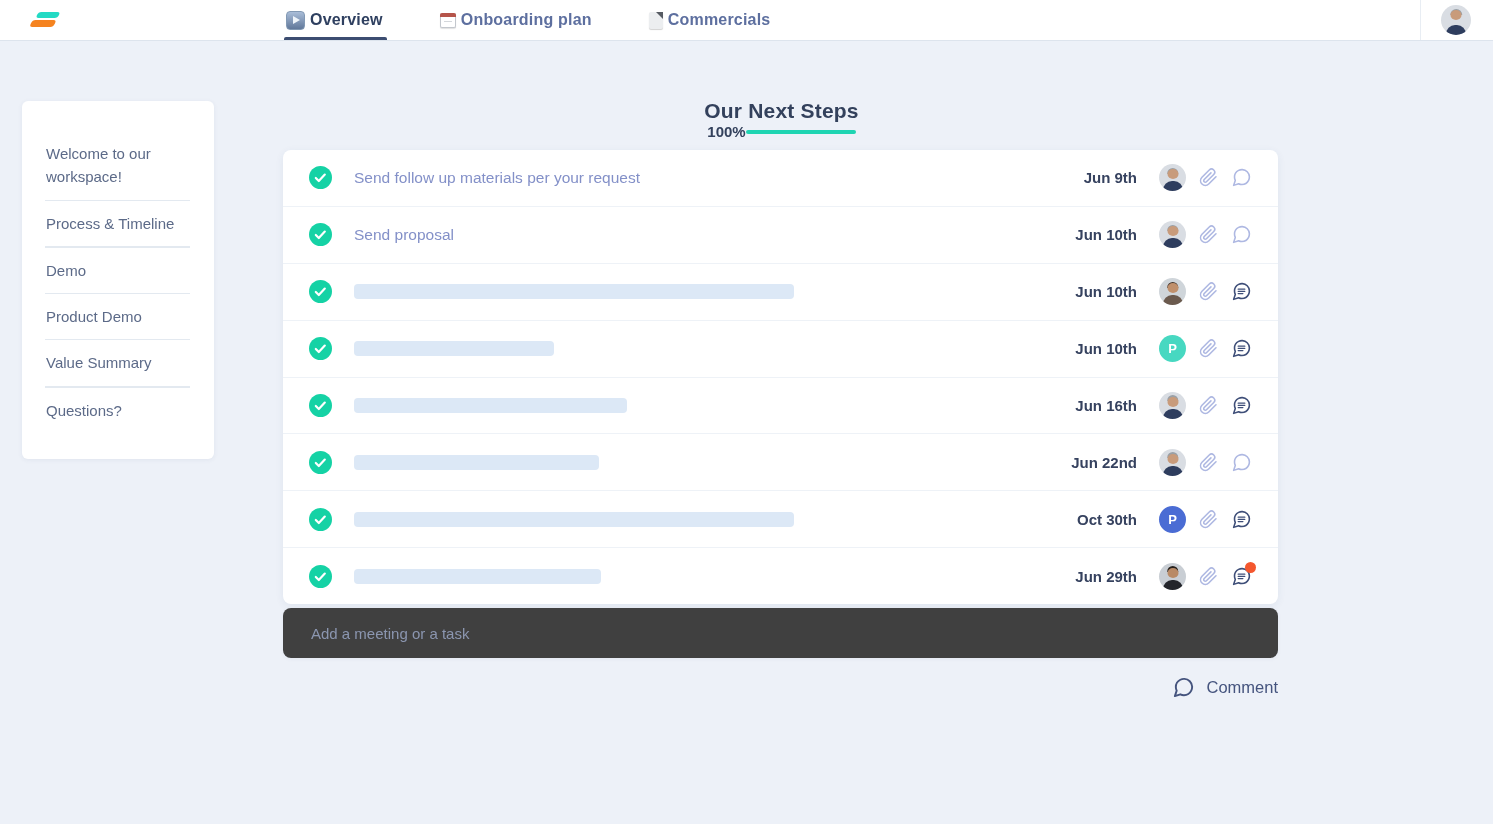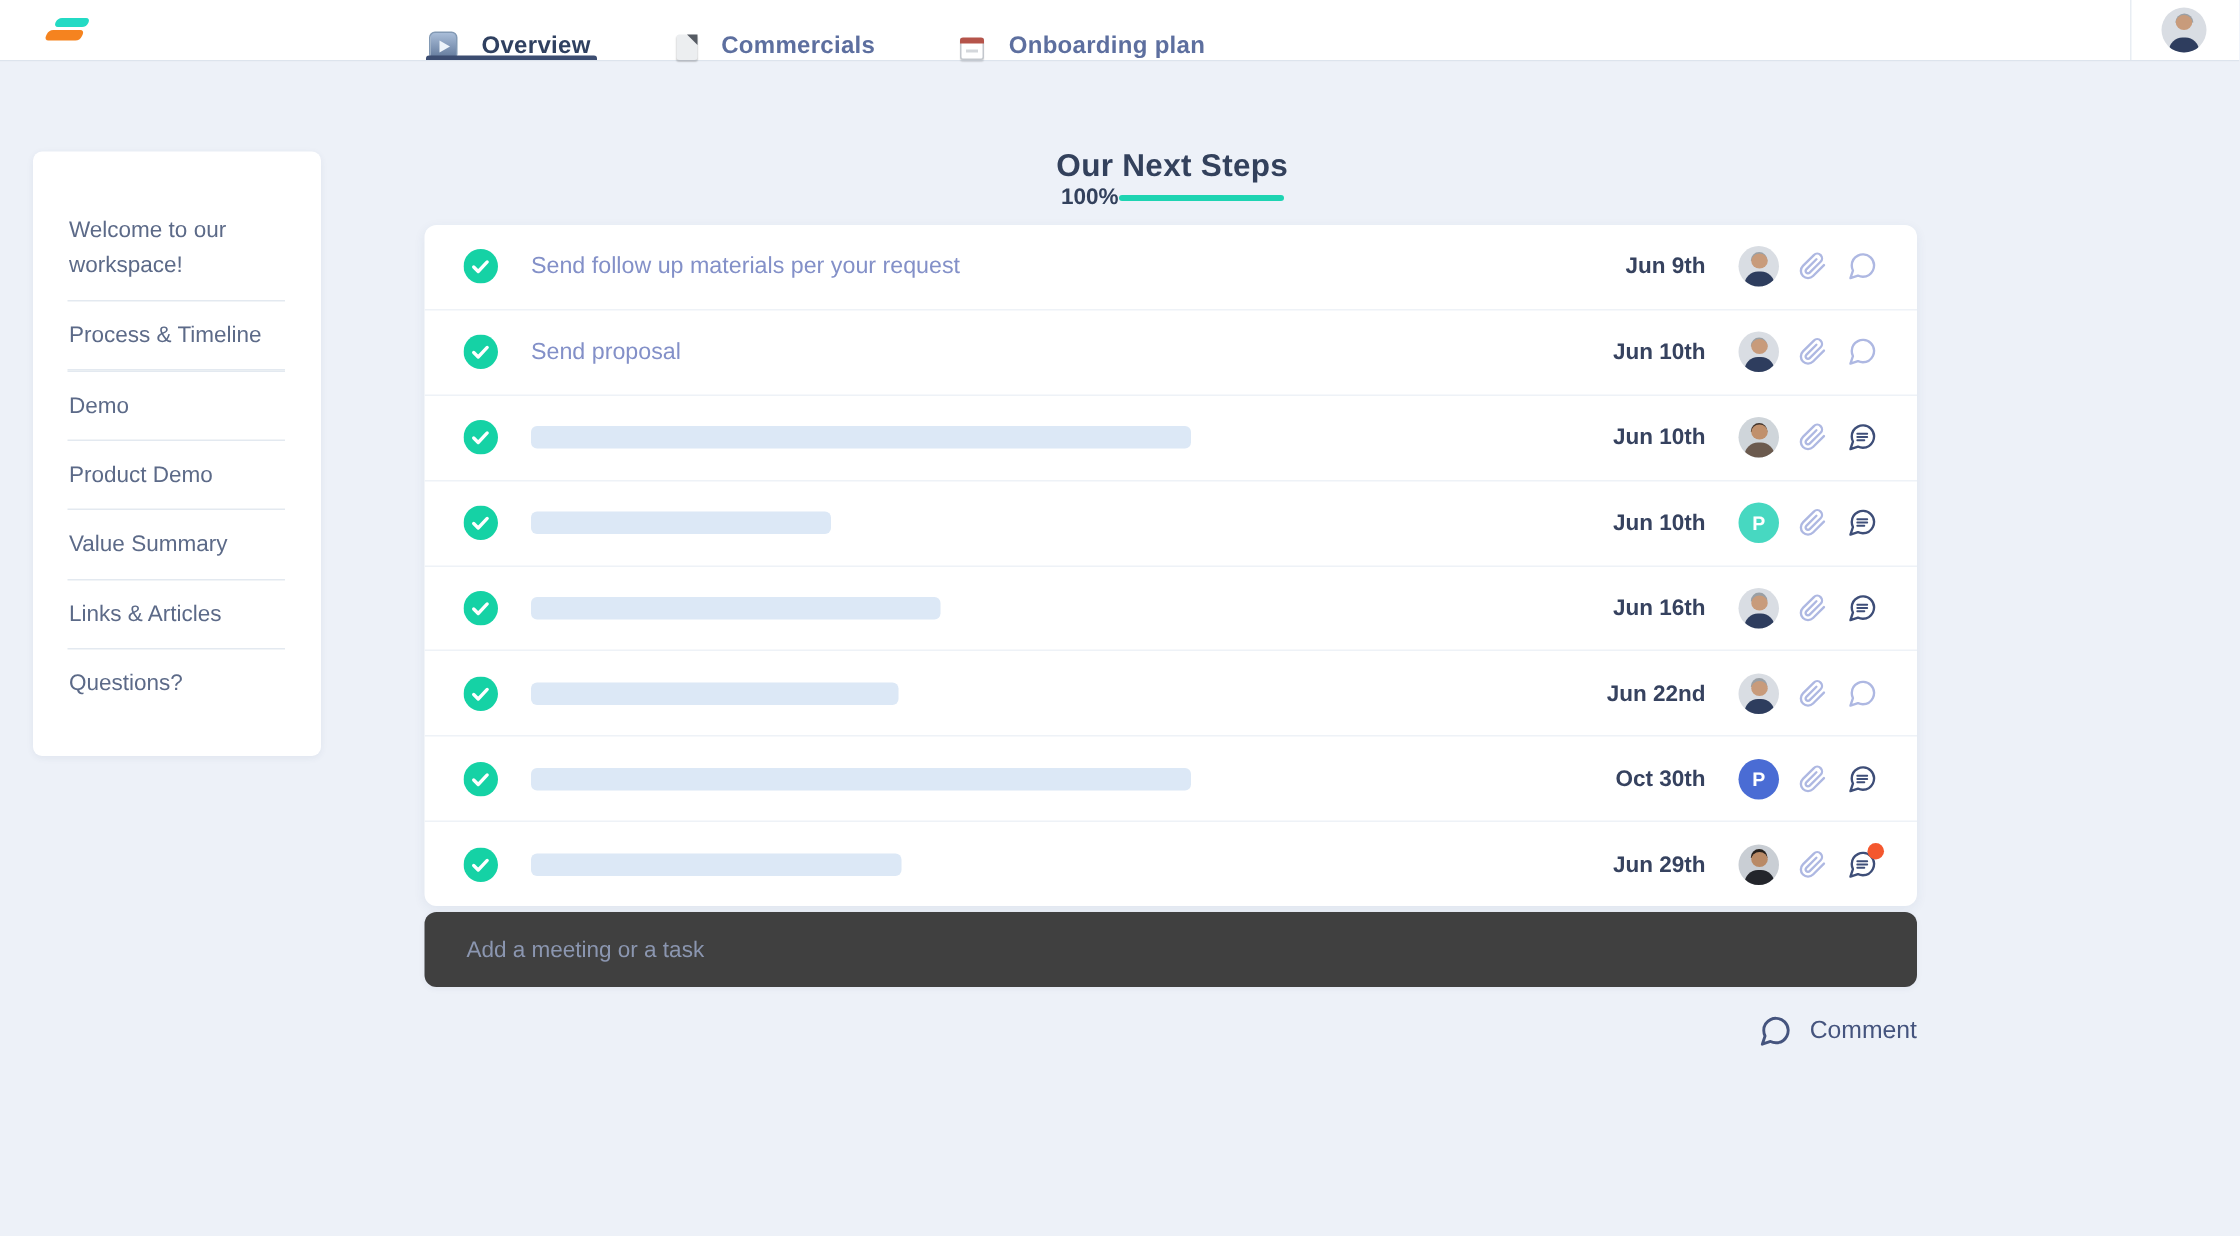--- a/index.html
+++ b/index.html
@@ -7,21 +7,21 @@
   body { font-family:"Liberation Sans","DejaVu Sans",sans-serif; background:#edf1f8; position:relative; overflow:hidden; }
 
   
   .topbar { position:absolute; top:0; left:0; width:1493px; height:41px; background:#fff;
             border-bottom:1px solid #dde4ed; display:flex; align-items:center; z-index:5; }
   .logo { margin-left:30px; width:30px; height:20px; position:relative; }
   .logo .bar-top { position:absolute; top:2px; left:7px; width:22px; height:6px; background:#23dac4; border-radius:3px; transform:skewX(-25deg); }
   .logo .bar-bot { position:absolute; top:10px; left:1px; width:24px; height:6.5px; background:#f5831f; border-radius:3px; transform:skewX(-25deg); }
 
   .tabs { display:flex; align-items:stretch; height:100%; margin-left:226px; gap:57px; }
-  .tab { position:relative; display:flex; align-items:flex-end; gap:16px; cursor:pointer; }
+  .tab { position:relative; display:flex; align-items:center; gap:5px; cursor:pointer; }
   .tab .label { font-size:16px; font-weight:600; color:#5d6f9f; letter-spacing:.2px; }
   .tab.active .label { color:#2f4060; font-weight:700; }
   .tab.active .under { position:absolute; bottom:0; left:-2px; right:-4px; height:3px; background:#3c4d71; border-radius:2px 2px 0 0; }
 
   .ic-play { width:19px; height:19px; border-radius:4px; background:linear-gradient(180deg,#a9bdd8,#61789a);
              border:1px solid #8299b4; display:flex; align-items:center; justify-content:center; }
   .ic-play .tri { width:0; height:0; border-left:7px solid #eef4fa; border-top:4.5px solid transparent; border-bottom:4.5px solid transparent; margin-left:2px; }
   .ic-doc { width:14px; height:17px; background:#eceef0; border-radius:2px; position:relative; box-shadow:0 1px 1px rgba(0,0,0,.18); }
   .ic-doc .fold { position:absolute; top:0; right:0; width:0; height:0; border-top:7px solid #565b63; border-left:7px solid transparent; }
   .ic-cal { width:16px; height:15px; background:#fff; border:1px solid #c3c7cd; border-top:none; border-radius:2px; position:relative; box-shadow:0 1px 1px rgba(0,0,0,.12); }
@@ -95,31 +95,31 @@
 
   <div class="tabs">
     <div class="tab active">
       <span class="ic-play">
           <span class="tri"></span>
         </span>
       <span class="label">Overview</span>
       <span class="under"></span>
     </div>
     <div class="tab">
-      <span class="ic-doc">
-          <span class="fold"></span>
-        </span>
-      <span class="label">Commercials</span>
-    </div>
-    <div class="tab">
       <span class="ic-cal">
           <span class="top"></span>
           <span class="line"></span>
         </span>
       <span class="label">Onboarding plan</span>
+    </div>
+    <div class="tab">
+      <span class="ic-doc">
+          <span class="fold"></span>
+        </span>
+      <span class="label">Commercials</span>
     </div>
   </div>
 
   <div class="topbar-right">
     <div class="top-sep"></div>
     <div class="avatar lg">
       <span class="hair"></span>
       <span class="head"></span>
       <span class="torso"></span>
     </div>
@@ -131,21 +131,20 @@
   <div class="side-sep"></div>
   <div class="side-item">Process &amp; Timeline</div>
   <div class="side-sep"></div>
   <div class="side-sep"></div>
   <div class="side-item">Demo</div>
   <div class="side-sep"></div>
   <div class="side-item">Product Demo</div>
   <div class="side-sep"></div>
   <div class="side-item">Value Summary</div>
   <div class="side-sep"></div>
-  <div class="side-item">Links &amp; Articles</div>
   <div class="side-sep"></div>
   <div class="side-item">Questions?</div>
 </div>
 
 <div class="main-header">
   <div class="page-title">Our Next Steps</div>
   <div class="progress-group">
     <span class="progress-label">100%</span>
     <span class="progress-bar"></span>
   </div>

